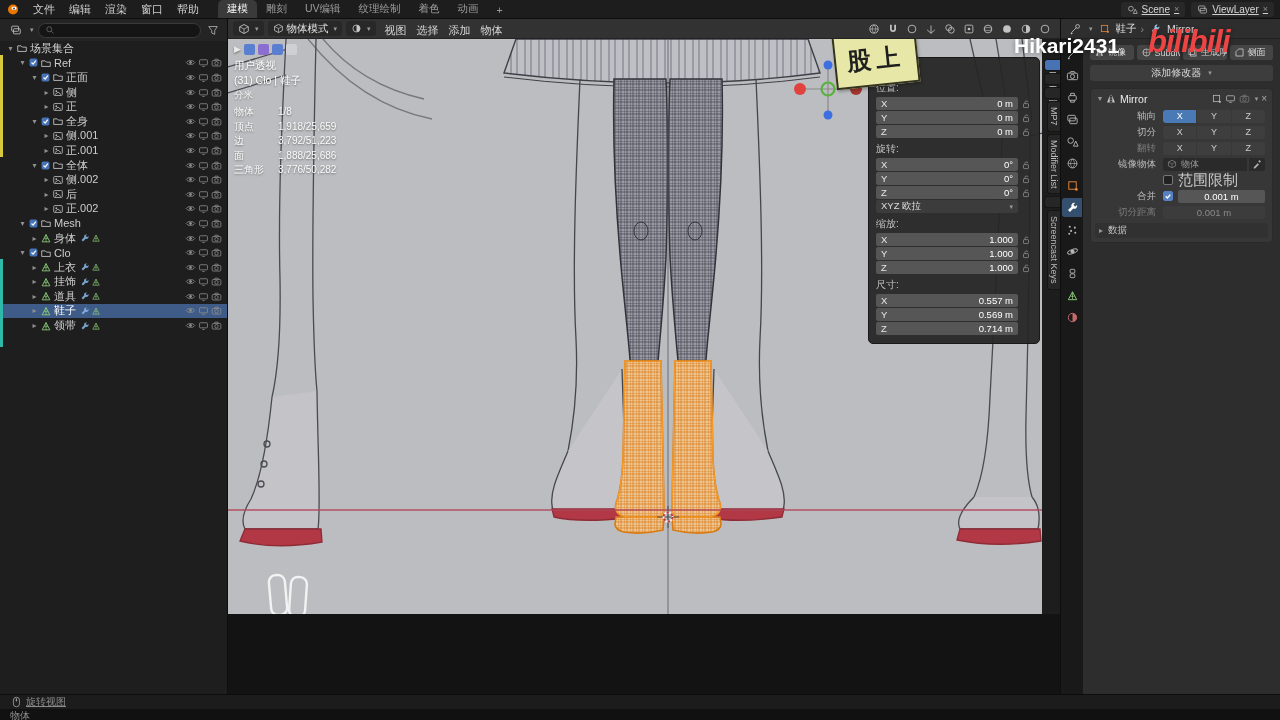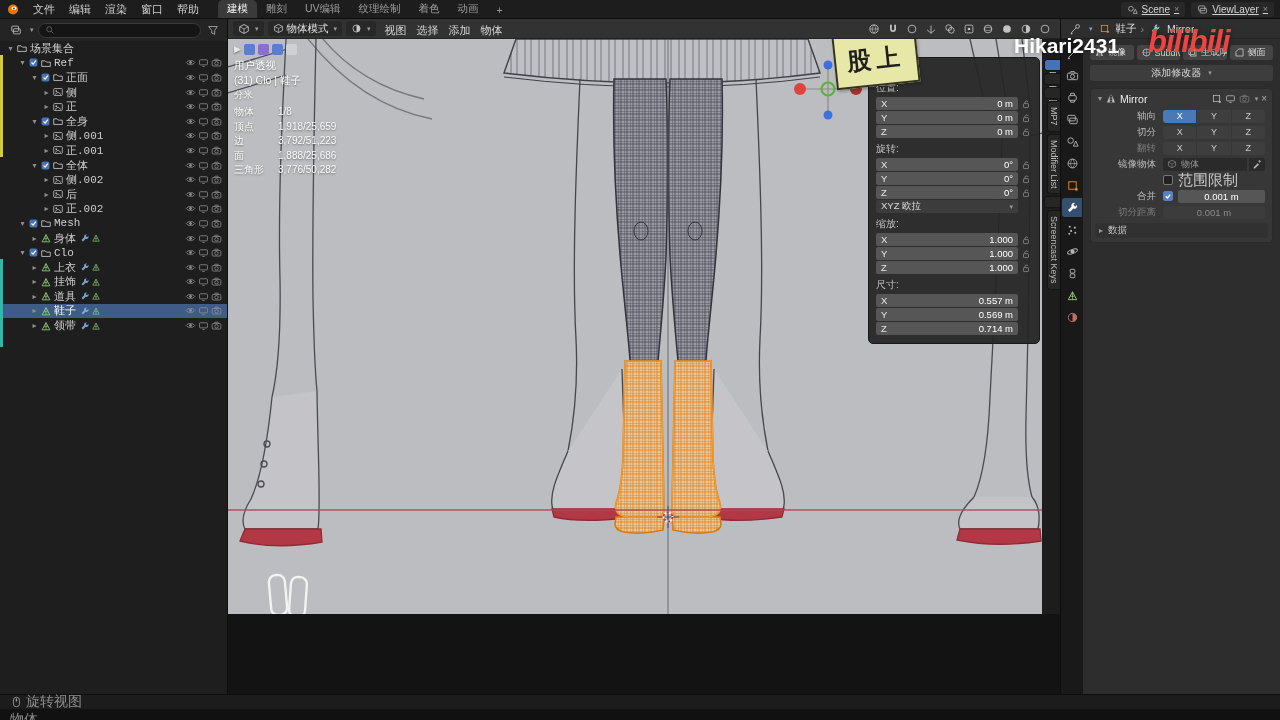--- a/index.html
+++ b/index.html
@@ -29,21 +29,21 @@
   .edge-strip{position:absolute;left:0;width:3px;z-index:5;}
   #ol-header{height:22px;display:flex;align-items:center;gap:4px;padding:0 6px 0 8px;background:#242424;}
   .ol-search{flex:1;height:15px;background:#151515;border:1px solid #3a3a3a;border-radius:8px;
              display:flex;align-items:center;gap:4px;padding:0 6px;color:#777;font-size:10px;}
   .ol-row{height:14.6px;display:flex;align-items:center;font-size:11px;color:#cdcdcd;
           padding-right:5px;white-space:nowrap;}
   .ol-row.sel{background:#3e5c87;color:#fff;}
   .ol-arrow{width:11px;flex:none;color:#8f8f8f;font-size:8px;text-align:center;}
   .ol-chk{display:flex;margin-right:1px;}
   .ol-icon{display:flex;margin-right:2px;}
-  .ol-label{overflow:hidden;text-overflow:ellipsis;font-family:Liberation Mono, monospace;}
+  .ol-label{overflow:hidden;text-overflow:ellipsis;}
   .ol-extras{display:flex;gap:1px;margin-left:4px;opacity:.9;}
   .ol-toggles{margin-left:auto;display:flex;gap:2px;}
   .ol-toggles span{display:flex;}
   
   #viewport{width:832px;flex:none;display:flex;flex-direction:column;position:relative;}
   #vp-header{height:20px;background:#323232;display:flex;align-items:center;gap:4px;
              padding:0 5px;border-bottom:1px solid #232323;}
   .vph-btn{display:flex;align-items:center;gap:3px;background:#282828;border-radius:3px;
            padding:0 5px;height:15px;font-size:10.5px;color:#e0e0e0;white-space:nowrap;}
   .vph-icon{display:flex;align-items:center;padding:0 2px;}
@@ -132,21 +132,21 @@
        flex:none;margin-right:4px;display:flex;align-items:center;justify-content:center;}
   .chk.on{background:#5680c2;border-color:#5680c2;}
   .val-field{flex:1;height:13px;background:#565656;border-radius:2px;display:flex;align-items:center;
              justify-content:center;font-size:9.5px;color:#fff;}
   .val-field.dim{background:#3c3c3c;color:#8a8a8a;}
   .chk-label{font-size:15px;color:#c8c8c8;}
   .subpanel{height:15px;display:flex;align-items:center;gap:5px;margin:3px 4px 1px;
             padding:0 4px;font-size:9.5px;color:#c5c5c5;background:#313131;border-radius:3px;}
   
   #statusbar{height:15px;background:#1c1c1c;display:flex;align-items:center;gap:26px;
-             padding:0 10px;font-size:14px;color:#8d8d8d;border-top:1px solid #0d0d0d;white-space:nowrap;}
+             padding:0 10px;font-size:10px;color:#8d8d8d;border-top:1px solid #0d0d0d;white-space:nowrap;text-decoration:underline;}
   .hint{display:flex;align-items:center;gap:4px;}
   #sb-info{margin-left:auto;overflow:hidden;}
   
   #wm-user{position:absolute;left:1014px;top:34px;z-index:40;font-size:21px;font-weight:bold;
            color:#fff;text-shadow:0 1px 5px rgba(0,0,0,.35);}
   #wm-logo{position:absolute;left:1148px;top:24px;z-index:40;font-size:31px;font-weight:bold;
            font-style:italic;color:#ef4444;letter-spacing:-1px;text-shadow:0 1px 5px rgba(0,0,0,.35);}
 </style>
 </head>
 <body>

